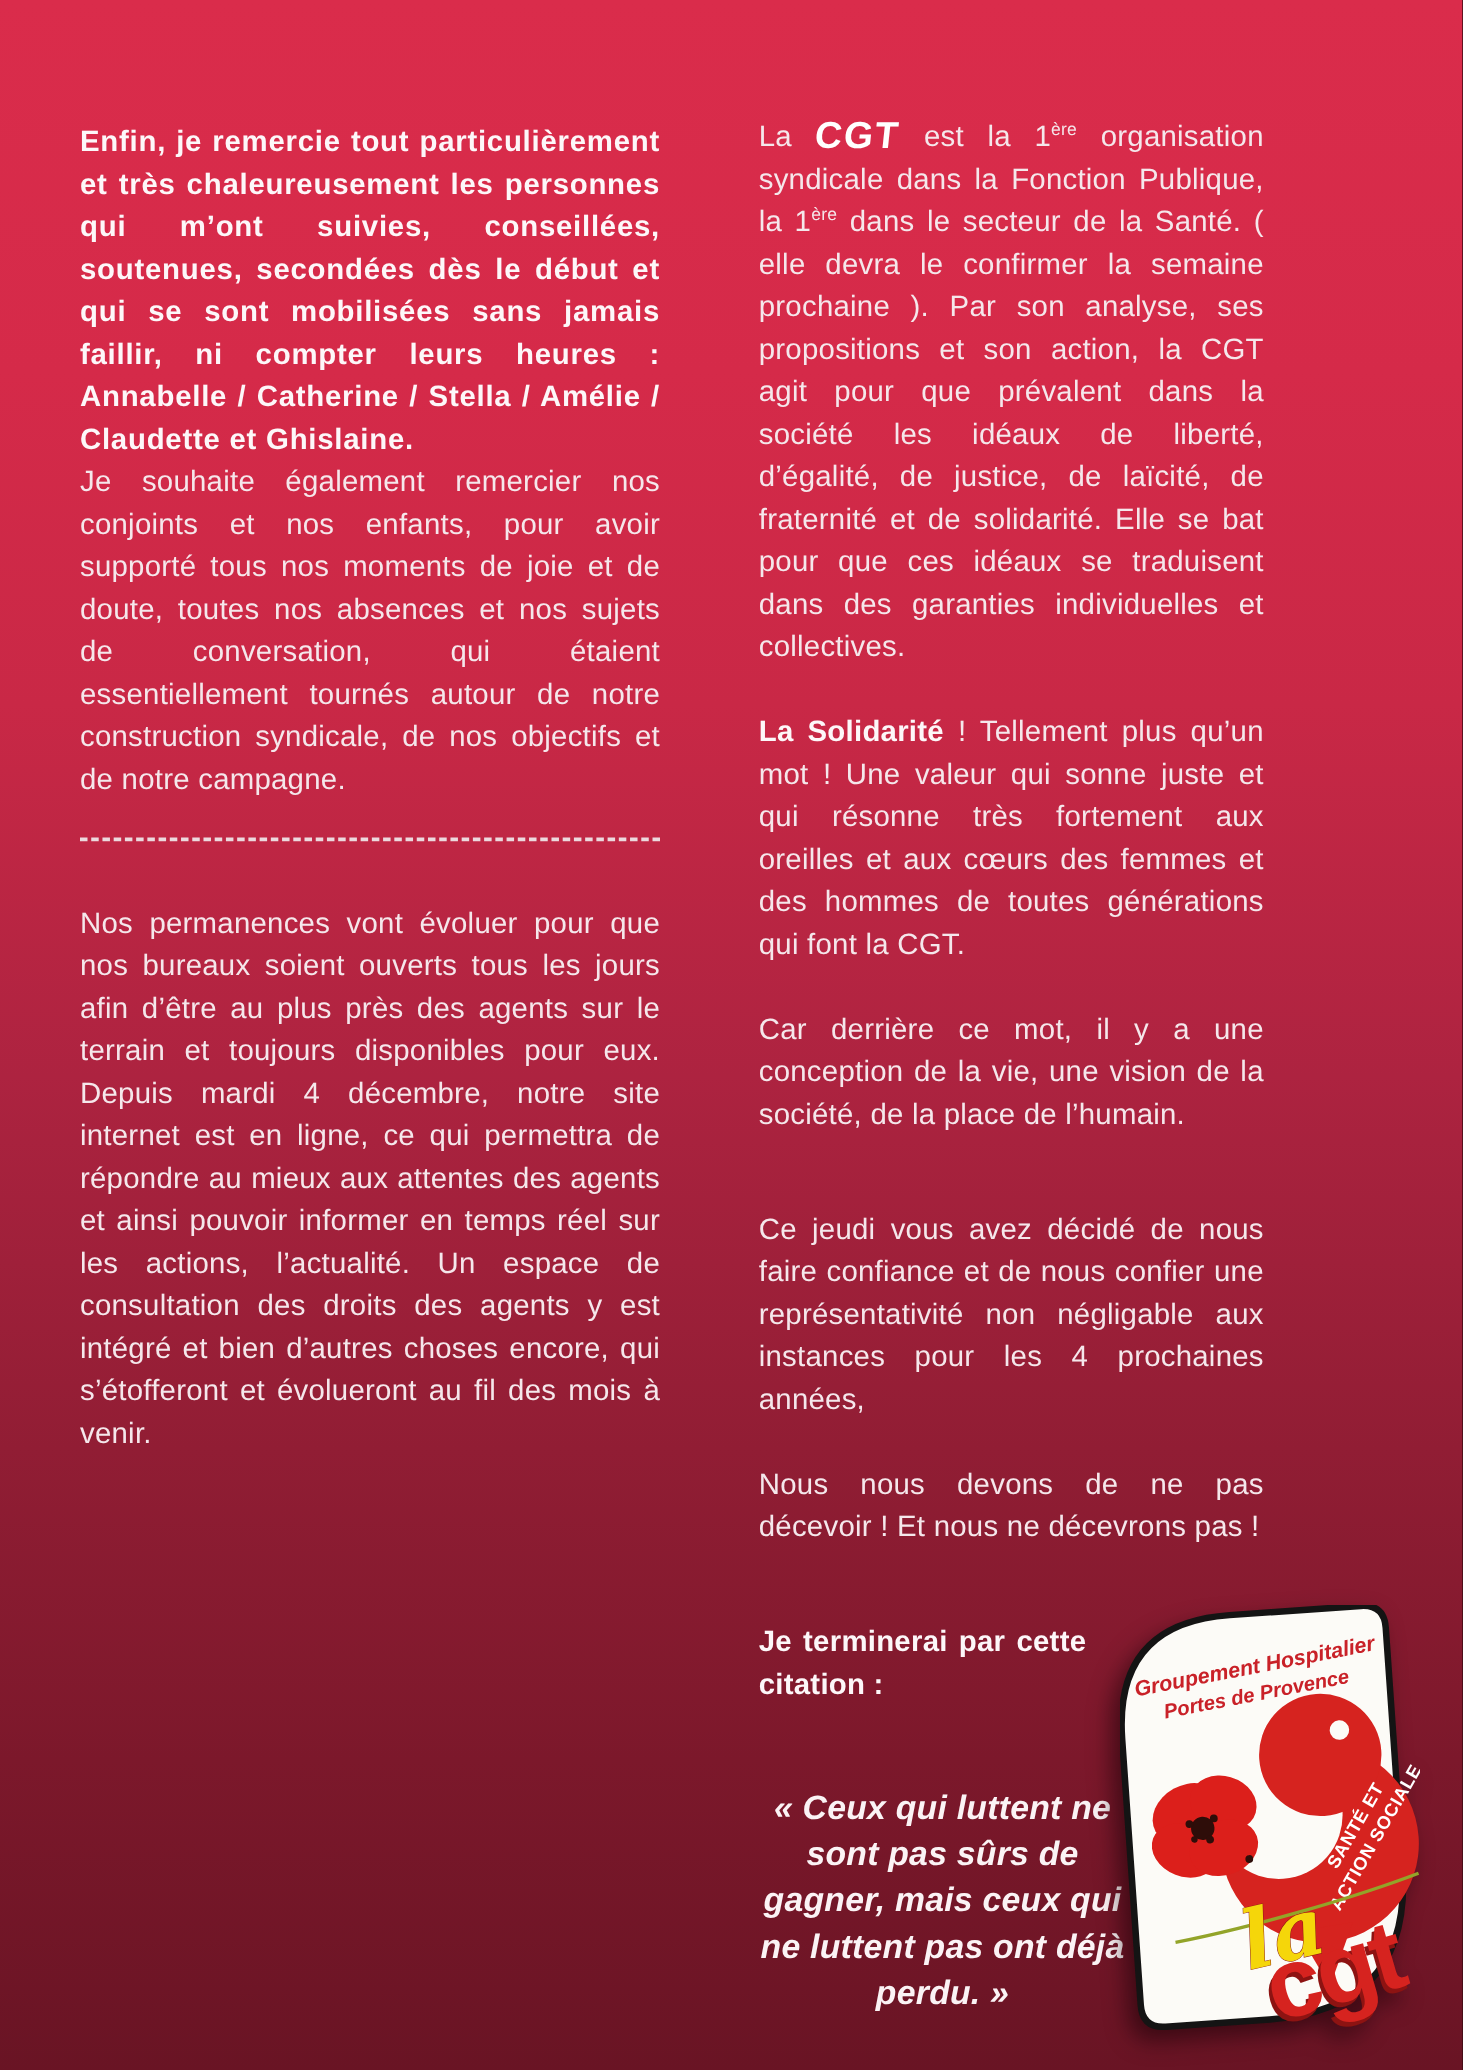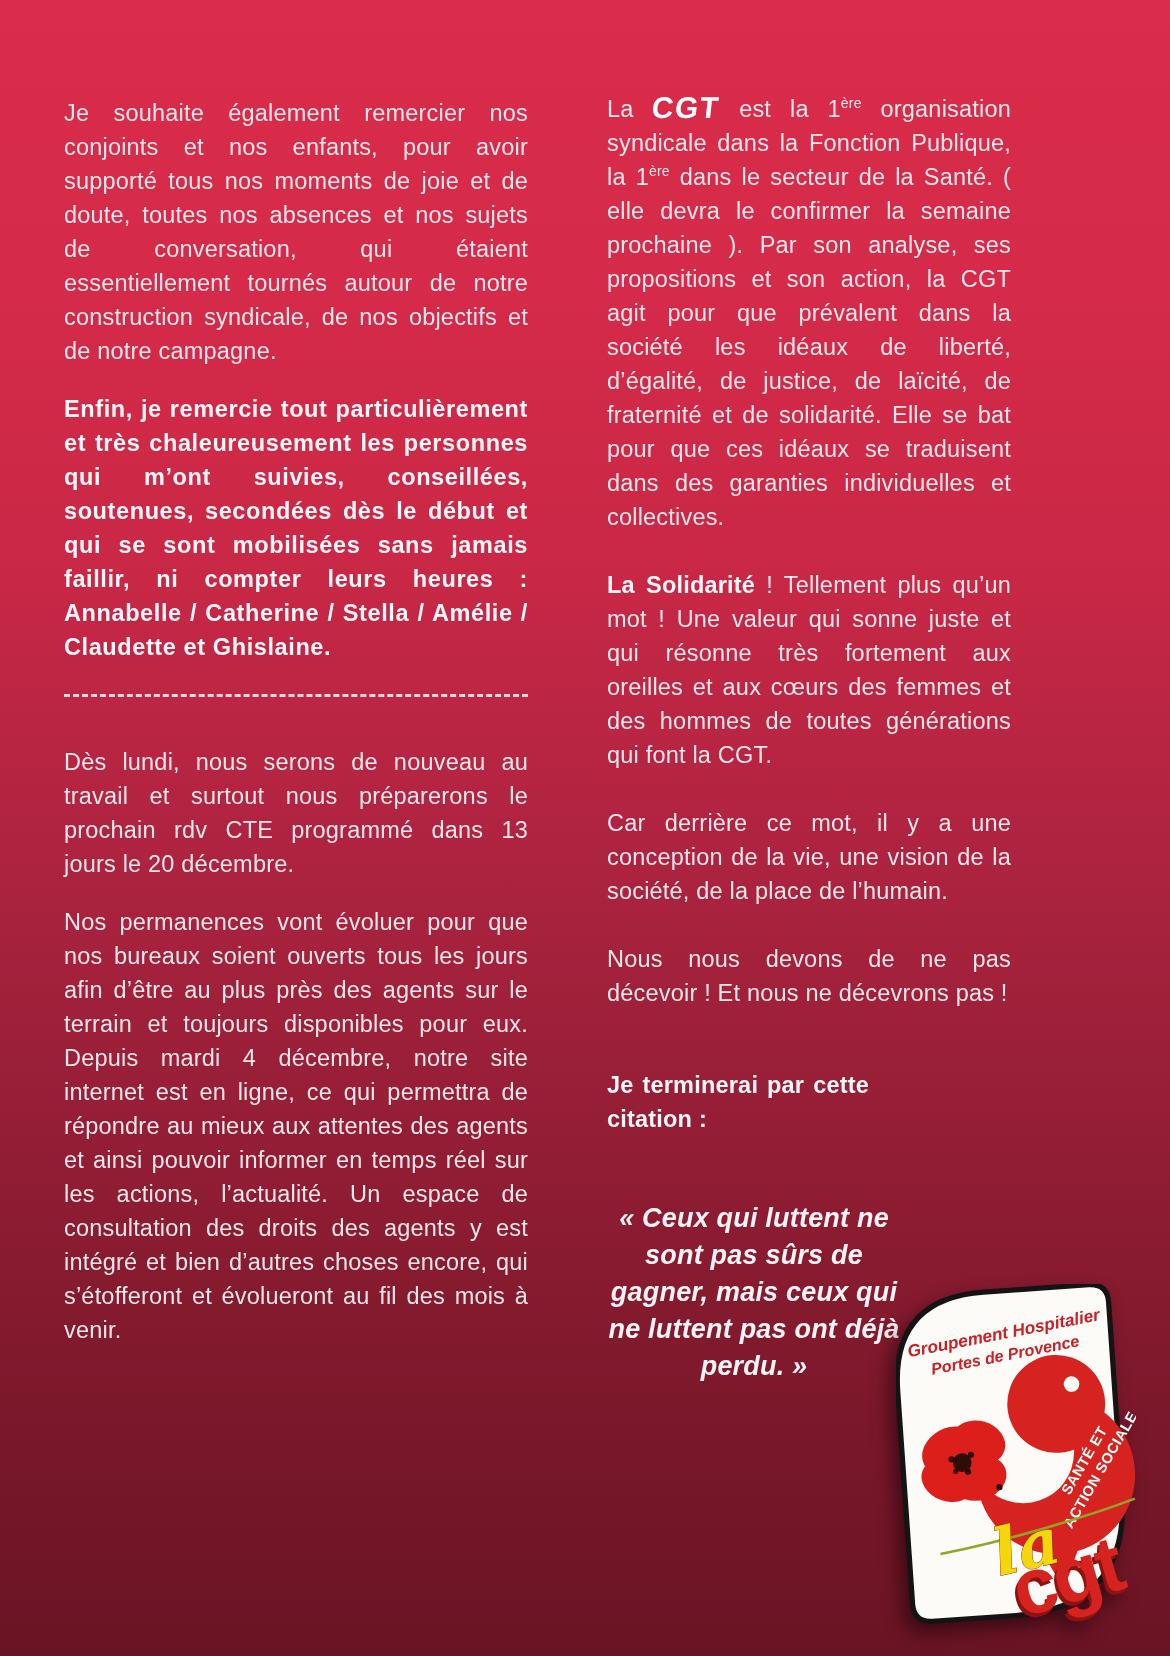--- a/index.html
+++ b/index.html
@@ -73,30 +73,30 @@
     font-weight:bold;font-size:76px;
     text-anchor:middle;letter-spacing:-3px;
   }
 </style>
 </head>
 <body>
 
 <div class="page">
 
   <div class="col col-left" id="left-col">
+      <p class="para bold">Enfin, je remercie tout particulièrement et très chaleureusement les personnes qui m’ont suivies, conseillées, soutenues, secondées dès le début et qui se sont mobilisées sans jamais faillir, ni compter leurs heures : Annabelle / Catherine / Stella / Amélie / Claudette et Ghislaine.</p>
       <p class="para regular">Je souhaite également remercier nos conjoints et nos enfants, pour avoir supporté tous nos moments de joie et de doute, toutes nos absences et nos sujets de conversation, qui étaient essentiellement tournés autour de notre construction syndicale, de nos objectifs et de notre campagne.</p>
-      <p class="para bold">Enfin, je remercie tout particulièrement et très chaleureusement les personnes qui m’ont suivies, conseillées, soutenues, secondées dès le début et qui se sont mobilisées sans jamais faillir, ni compter leurs heures : Annabelle / Catherine / Stella / Amélie / Claudette et Ghislaine.</p>
       <div class="separator"></div>
-      <p class="para regular">Dès lundi, nous serons de nouveau au travail et surtout nous préparerons le prochain rdv CTE programmé dans 13 jours le 20 décembre.</p>
       <p class="para regular">Nos permanences vont évoluer pour que nos bureaux soient ouverts tous les jours afin d’être au plus près des agents sur le terrain et toujours disponibles pour eux. Depuis mardi 4 décembre, notre site internet est en ligne, ce qui permettra de répondre au mieux aux attentes des agents et ainsi pouvoir informer en temps réel sur les actions, l’actualité. Un espace de consultation des droits des agents y est intégré et bien d’autres choses encore, qui s’étofferont et évolueront au fil des mois à venir.</p>
     </div>
   <div class="col col-right" id="right-col">
       <p class="para regular"><span>La </span><span class="cgt-word">CGT</span><span> est la 1</span><span class="sup">ère</span><span> organisation syndicale dans la Fonction Publique, la 1</span><span class="sup">ère</span><span> dans le secteur de la Santé. ( elle devra le confirmer la semaine prochaine ).  Par son analyse, ses propositions et son action, la CGT agit pour que prévalent dans la société les idéaux de liberté, d’égalité, de justice, de laïcité, de fraternité et de solidarité. Elle se bat pour que ces idéaux se traduisent dans des garanties individuelles et collectives.</span></p>
       <p class="para regular"><span class="bold">La Solidarité</span><span> ! Tellement plus qu’un mot ! Une valeur qui sonne juste et qui résonne très fortement aux oreilles et aux cœurs des femmes et des hommes de toutes générations qui font la CGT.</span></p>
       <p class="para regular">Car derrière ce mot, il y a une conception de la vie, une vision de la société, de la place de l’humain.</p>
+      <p class="para regular gap-top-lg">Ce jeudi vous avez décidé de nous faire confiance et de nous confier une représentativité non négligable aux instances pour les 4 prochaines années,</p>
       <p class="para regular">Nous  nous devons de ne pas décevoir ! Et nous ne décevrons pas !</p>
       <p class="para bold narrow gap-top-lg">Je terminerai par cette citation :</p>
       <p class="para quote">« Ceux qui luttent ne sont pas sûrs de gagner, mais ceux qui ne luttent pas ont déjà perdu. »</p>
     </div>
 
   <div class="logo">
     <svg viewBox="0 0 230 340" width="240" height="354">
       <g transform="rotate(-4 115 165)">
         <path d="M 95 6 L 196 6 Q 214 6 214 24 L 214 208 Q 214 318 104 318 L 24 318 Q 6 318 6 300 L 6 95 Q 6 6 95 6 Z" fill="#fcfbf7" stroke="#141414" stroke-width="5"></path>
         <text class="logo-head l1" x="112" y="52" transform="rotate(-7 112 52)">Groupement Hospitalier</text>

